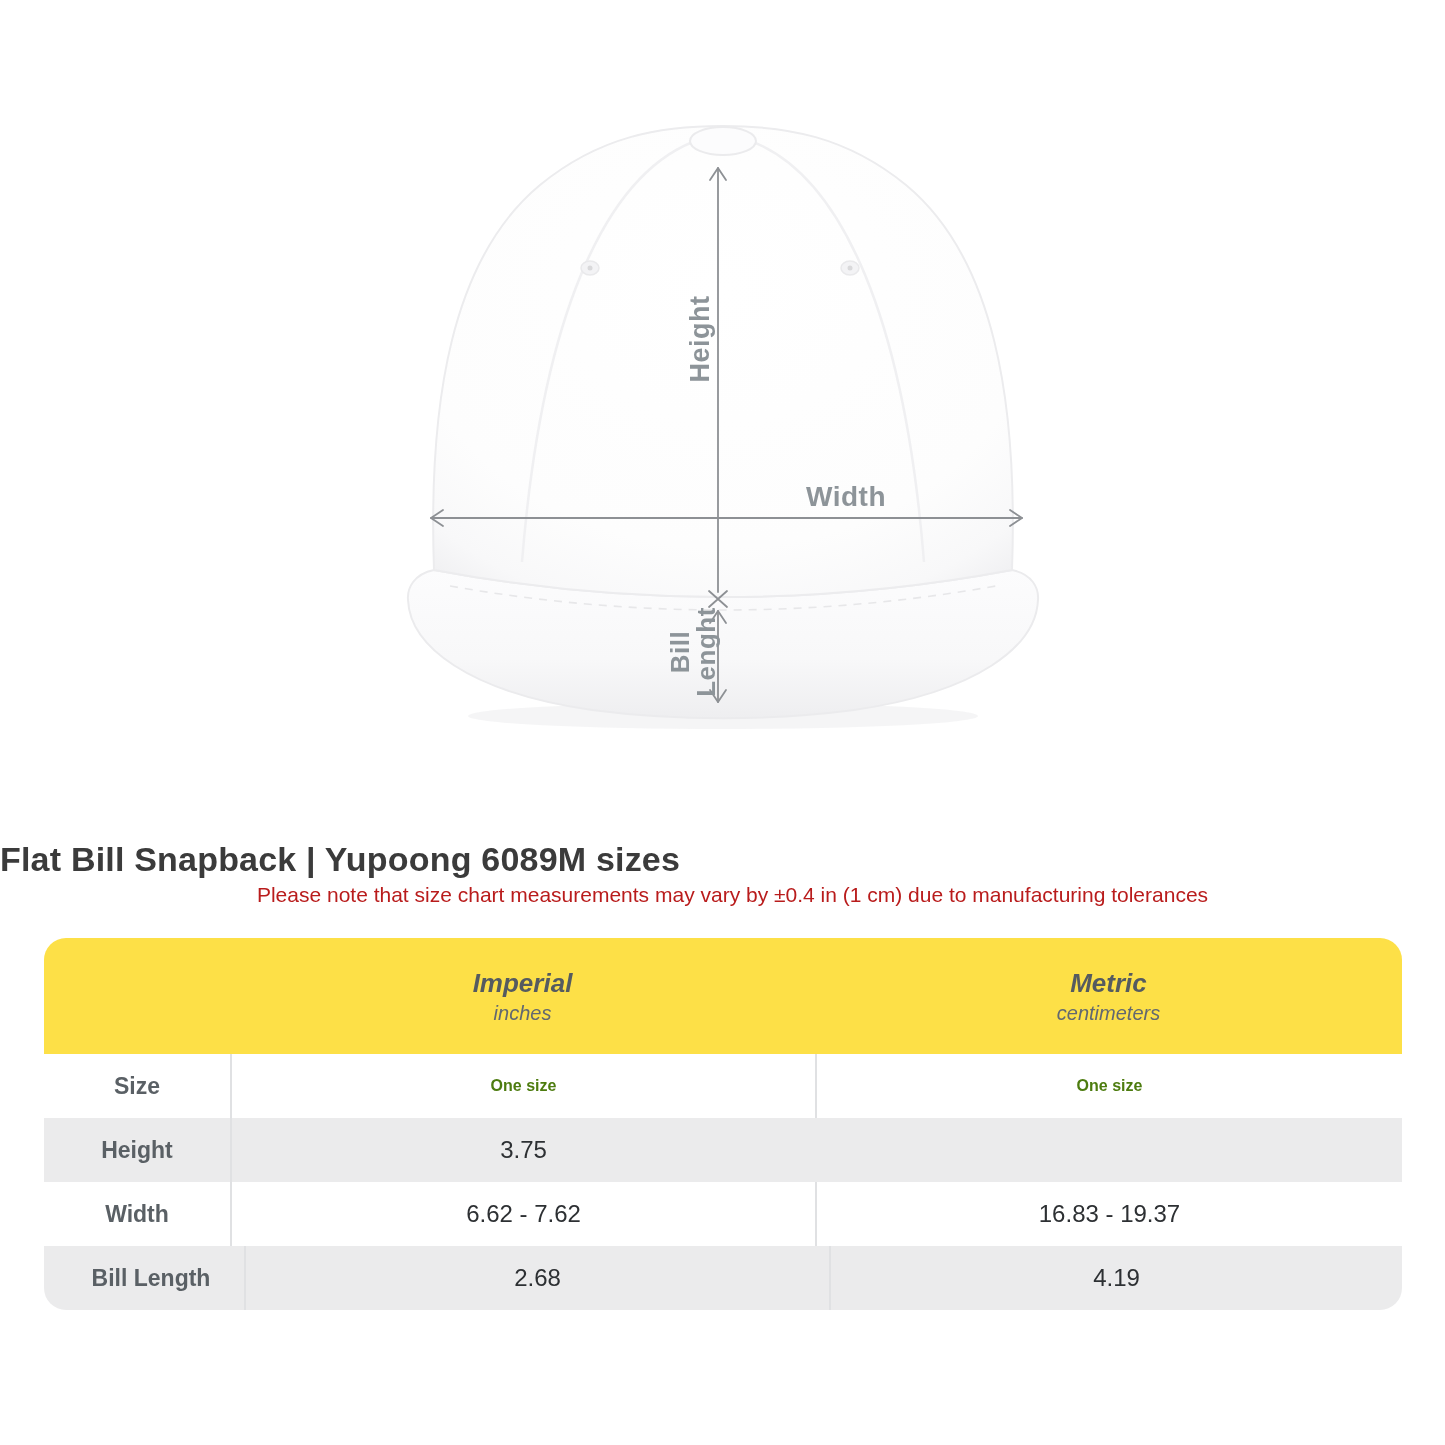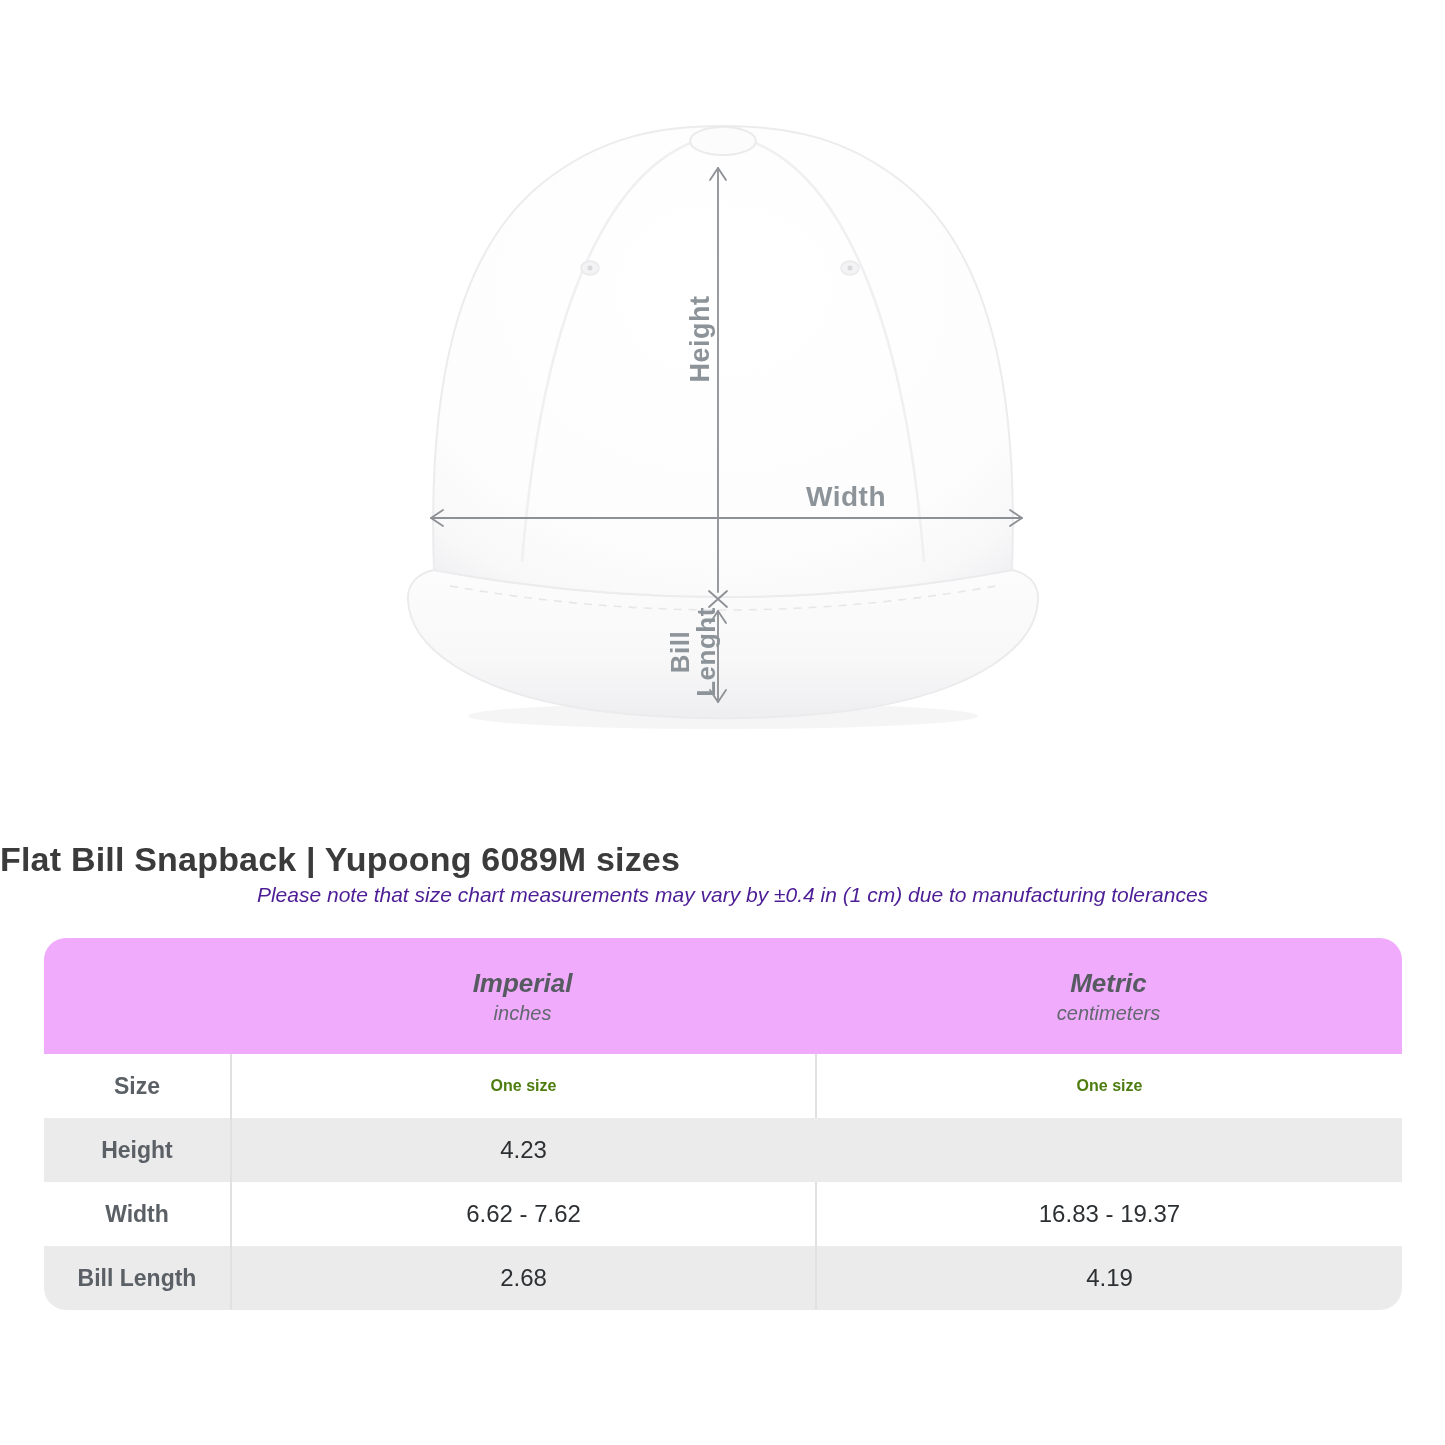--- a/index.html
+++ b/index.html
@@ -30,35 +30,34 @@
     font-weight: bold;
     color: #3b3b3b;
     letter-spacing: 0.2px;
   }
   .chart-subtitle {
     position: absolute;
     left: 0;
     right: 0;
     top: 882px;
     text-align: center;
-    font-style: italic;
     font-size: 21px;
     line-height: 26px;
-    color: #4c1d95;
+    color: #b91c1c;
     padding-left: 20px;
   }
   .size-table {
     position: absolute;
     left: 44px;
     top: 938px;
     width: 1358px;
   }
   .thead {
     height: 116px;
-    background: #f0abfc;
+    background: #fde047;
     border-radius: 22px 22px 0 0;
     display: flex;
     align-items: center;
   }
   .col-label { width: 186px; }
   .col-imperial { width: 585px; }
   .col-metric { flex: 1; }
   .hgroup {
     display: flex;
     flex-direction: column;
@@ -76,21 +75,21 @@
   .hunit {
     font-size: 20px;
     font-style: italic;
     color: #626870;
   }
   .trow {
     height: 64px;
     display: flex;
   }
   .trow.alt { background: #ebebec; }
-  .trow.last { border-radius: 0 0 22px 22px; }
+  .trow.last { border-radius: 0 0 22px 22px; padding-left: 14px; }
   .cell {
     display: flex;
     align-items: center;
     justify-content: center;
     text-align: center;
     height: 100%;
   }
   .cell-label {
     width: 186px;
     font-size: 23px;
@@ -216,21 +215,21 @@
         <span class="val emph">One size</span>
       </div>
       <div class="cell cell-metric">
         <span class="val emph">One size</span>
       </div>
     </div>
 
     <div class="trow alt">
       <div class="cell cell-label">Height</div>
       <div class="cell cell-imperial">
-        <span class="val">4.23</span>
+        <span class="val">3.75</span>
       </div>
     </div>
 
     <div class="trow">
       <div class="cell cell-label">Width</div>
       <div class="cell cell-imperial">
         <span class="val">6.62 - 7.62</span>
       </div>
       <div class="cell cell-metric">
         <span class="val">16.83 - 19.37</span>

